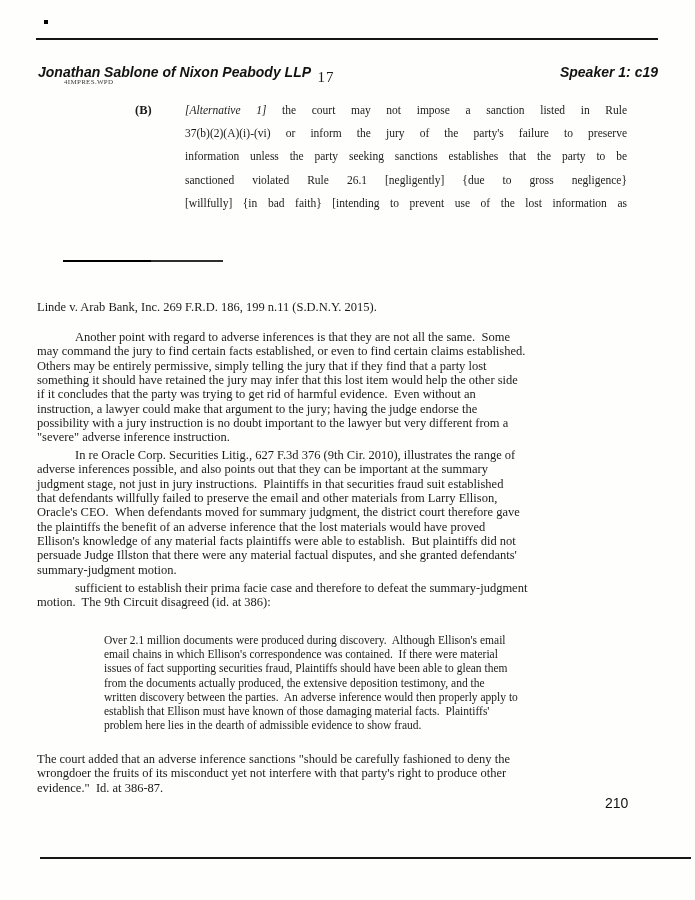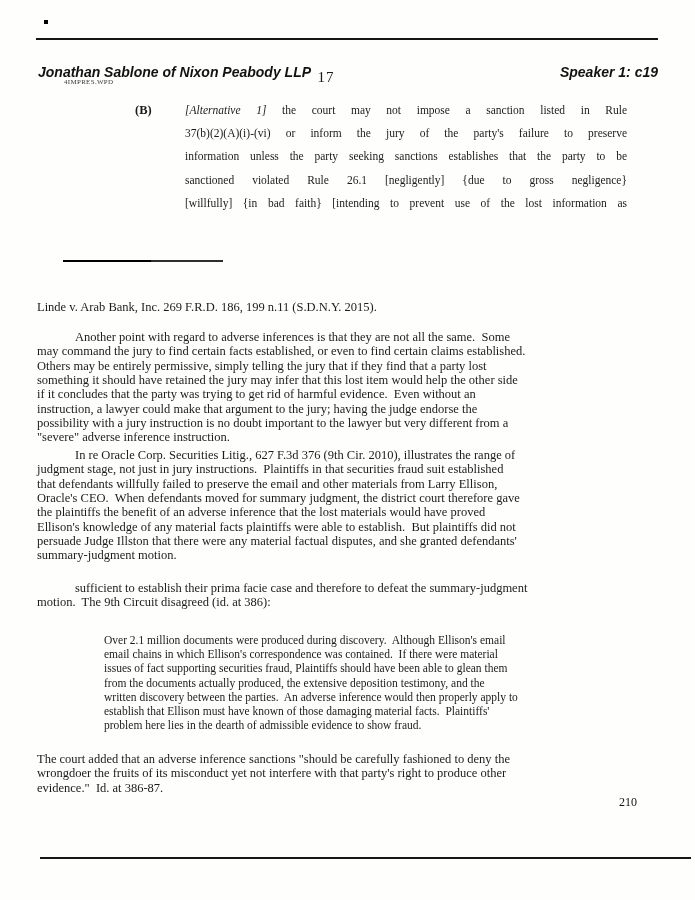--- a/index.html
+++ b/index.html
@@ -49,23 +49,23 @@
   .lines > div { white-space:pre; }
   .para { width:616px; font-size:12.5px; line-height:14.35px; left:37px; }
   .para.indent-first > div:first-child { text-indent:38px; }
   .p1 { top:330px; }
   .p2 { top:448px; }
   .p3 { top:581px; }
   .quote { left:104px; top:633px; width:500px; font-size:11.5px; line-height:14.2px; }
   .closing { top:752px; }
 
   .page-num-bottom {
-    left:619px; top:795px;
-    font-family:Liberation Serif, serif;
-    font-size:12px; color:#111;
+    left:605px; top:795px;
+    font-family:Liberation Sans, sans-serif;
+    font-size:14px; color:#111;
   }
 
   
   .footer-rule { left:40px; top:857px; width:651px; height:2px; background:#161616; }
   .footer-text {
     left:40px; top:906px; width:620px;
     font-family:"Liberation Sans","DejaVu Sans",sans-serif;
     font-size:12.5px; color:#141414;
   }
 </style>
@@ -106,20 +106,21 @@
       <div>may command the jury to find certain facts established, or even to find certain claims established.</div>
       <div>Others may be entirely permissive, simply telling the jury that if they find that a party lost</div>
       <div>something it should have retained the jury may infer that this lost item would help the other side</div>
       <div>if it concludes that the party was trying to get rid of harmful evidence.  Even without an</div>
       <div>instruction, a lawyer could make that argument to the jury; having the judge endorse the</div>
       <div>possibility with a jury instruction is no doubt important to the lawyer but very different from a</div>
       <div>"severe" adverse inference instruction.</div>
     </div>
   <div class="abs para p2 lines indent-first">
       <div>In re Oracle Corp. Securities Litig., 627 F.3d 376 (9th Cir. 2010), illustrates the range of</div>
+      <div>adverse inferences possible, and also points out that they can be important at the summary</div>
       <div>judgment stage, not just in jury instructions.  Plaintiffs in that securities fraud suit established</div>
       <div>that defendants willfully failed to preserve the email and other materials from Larry Ellison,</div>
       <div>Oracle's CEO.  When defendants moved for summary judgment, the district court therefore gave</div>
       <div>the plaintiffs the benefit of an adverse inference that the lost materials would have proved</div>
       <div>Ellison's knowledge of any material facts plaintiffs were able to establish.  But plaintiffs did not</div>
       <div>persuade Judge Illston that there were any material factual disputes, and she granted defendants'</div>
       <div>summary-judgment motion.</div>
     </div>
   <div class="abs para p3 lines indent-first">
       <div>sufficient to establish their prima facie case and therefore to defeat the summary-judgment</div>

